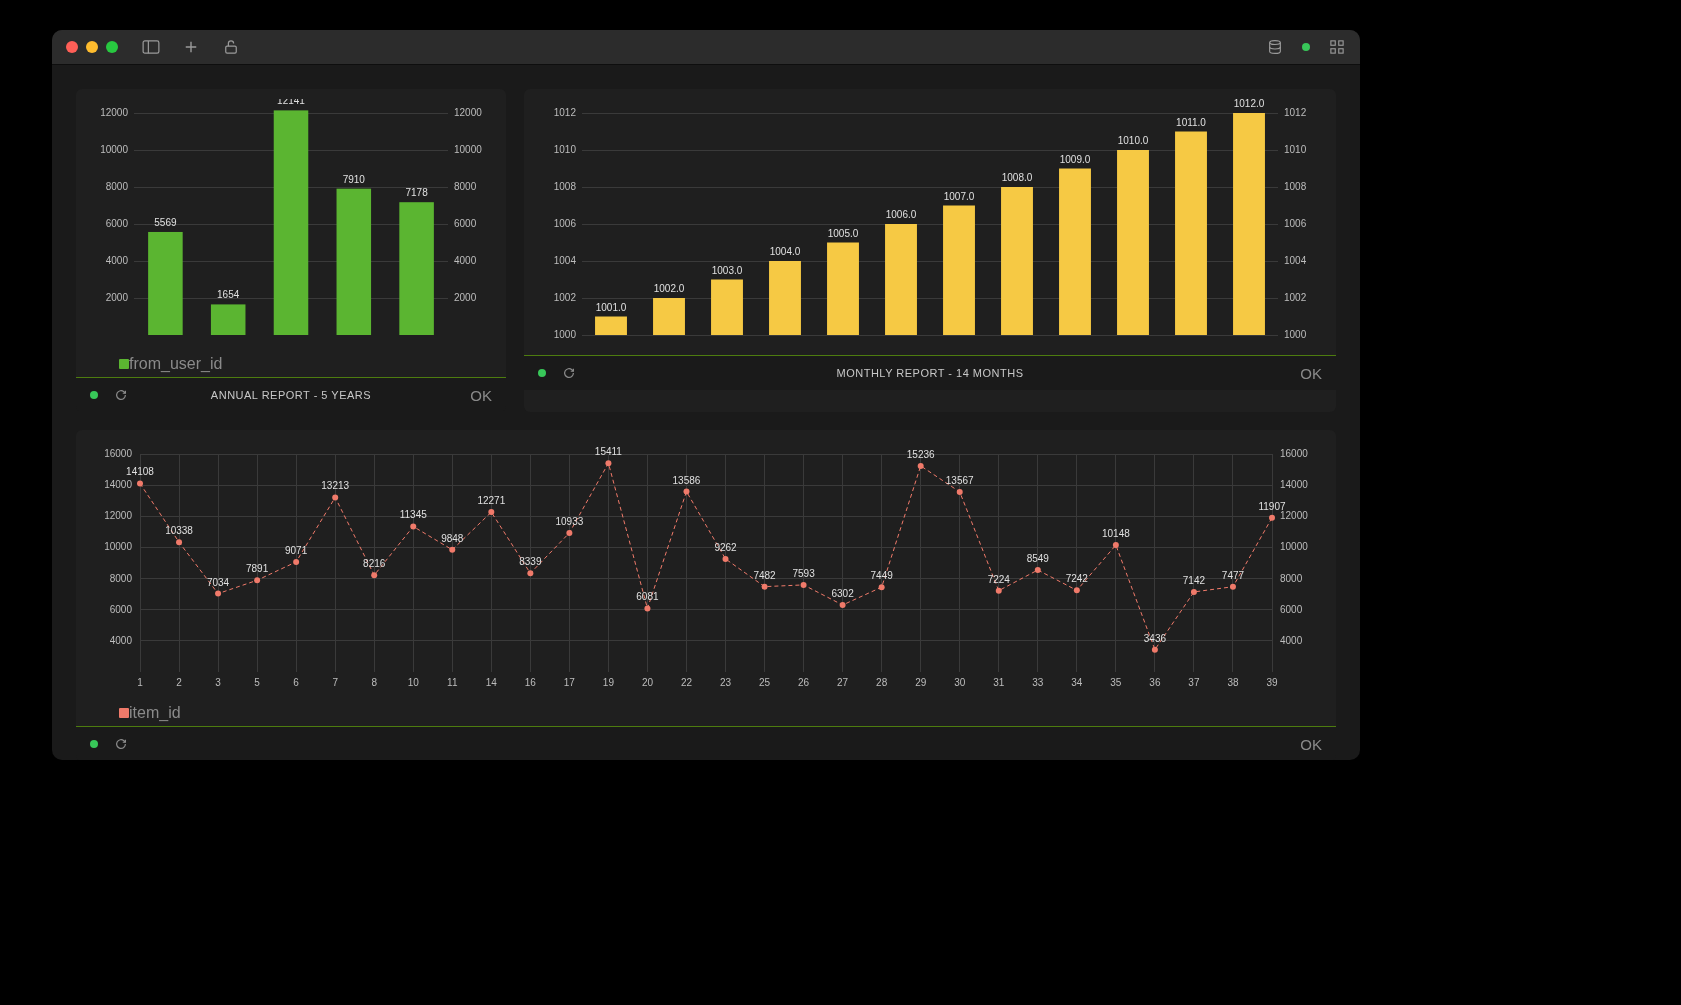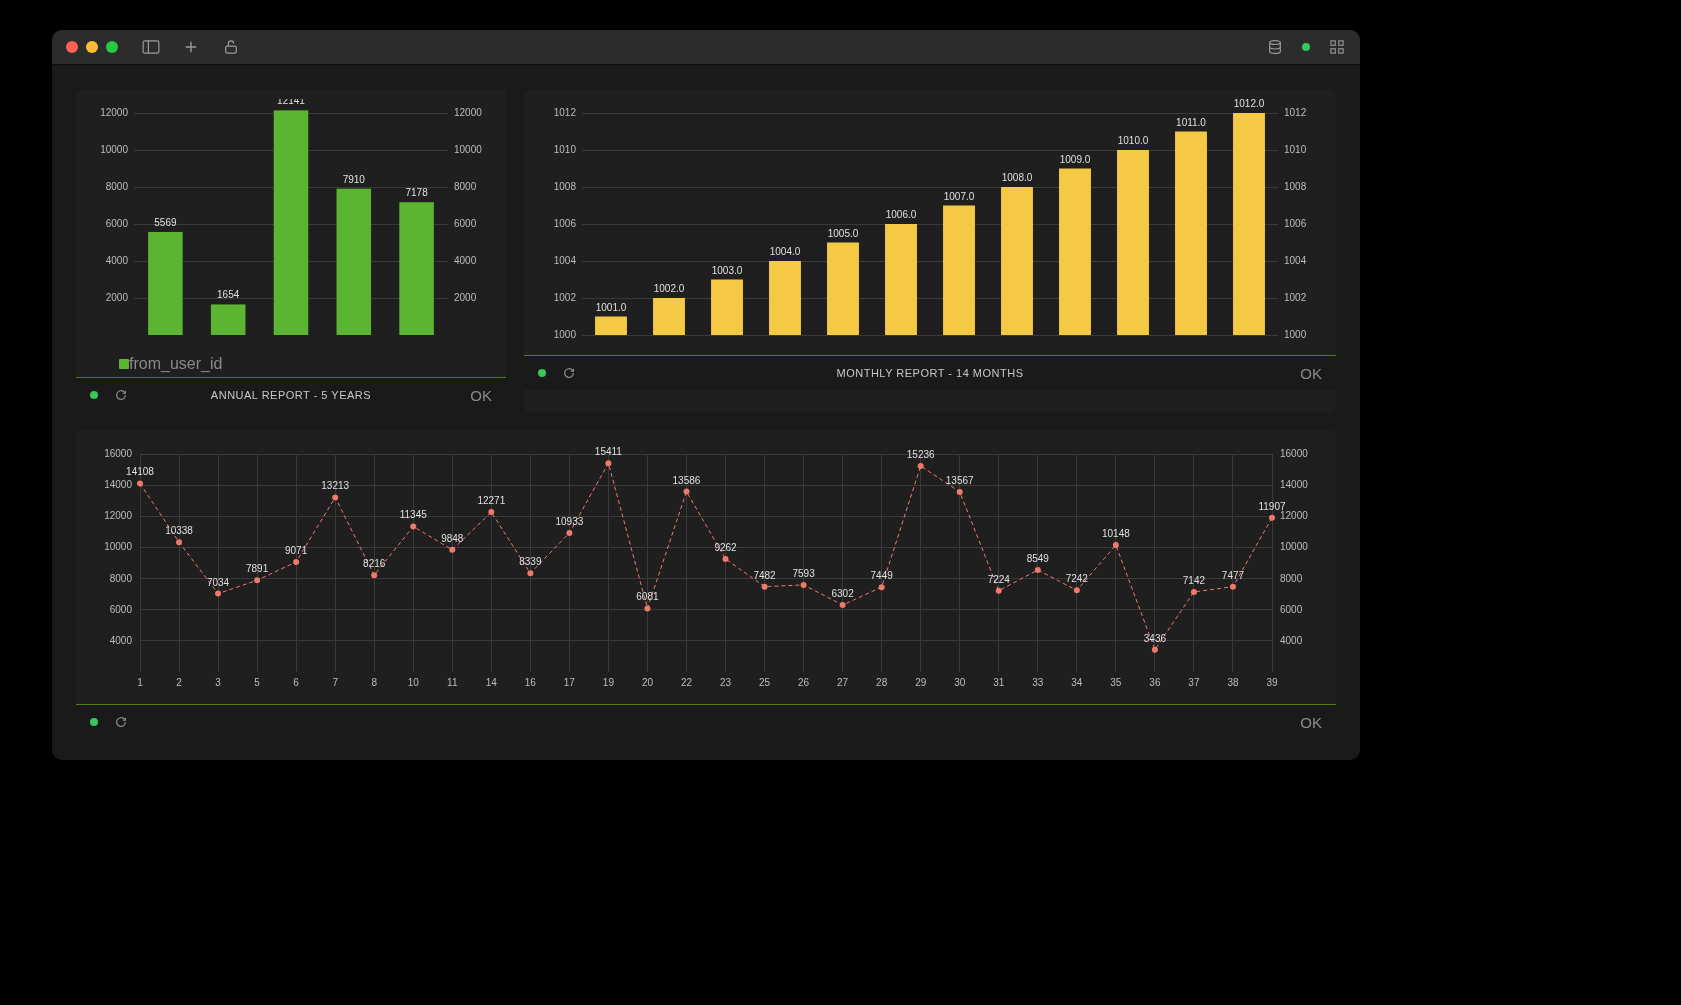--- a/index.html
+++ b/index.html
@@ -377,20 +377,24 @@
               <text x="1021.8620689655172" y="97.12400000000001" text-anchor="middle" class="val-label">10148</text>
               <circle cx="1060.896551724138" cy="209.63942857142857" r="3" class="pt-salmon"></circle>
               <text x="1060.896551724138" y="201.63942857142857" text-anchor="middle" class="val-label">3436</text>
               <circle cx="1099.9310344827586" cy="151.9317142857143" r="3" class="pt-salmon"></circle>
               <text x="1099.9310344827586" y="143.9317142857143" text-anchor="middle" class="val-label">7142</text>
               <circle cx="1138.9655172413793" cy="146.7152857142857" r="3" class="pt-salmon"></circle>
               <text x="1138.9655172413793" y="138.7152857142857" text-anchor="middle" class="val-label">7477</text>
               <circle cx="1178" cy="77.73385714285715" r="3" class="pt-salmon"></circle>
               <text x="1178" y="69.73385714285715" text-anchor="middle" class="val-label">11907</text>
             </svg>
+        <div class="legend">
+          <div class="swatch" style="background:var(--salmon)"></div>
+          <span>item_id</span>
+        </div>
       </div>
       <div class="panel-footer">
         <div class="status"></div>
         <div class="refresh">
           <svg viewBox="0 0 16 16" width="14" height="14" fill="none" stroke-width="1.4">
                 <path d="M13 8a5 5 0 1 1-1.7-3.7L13 6"></path>
                 <path d="M13 3v3h-3"></path>
               </svg>
         </div>
         <div class="ok">OK</div>

